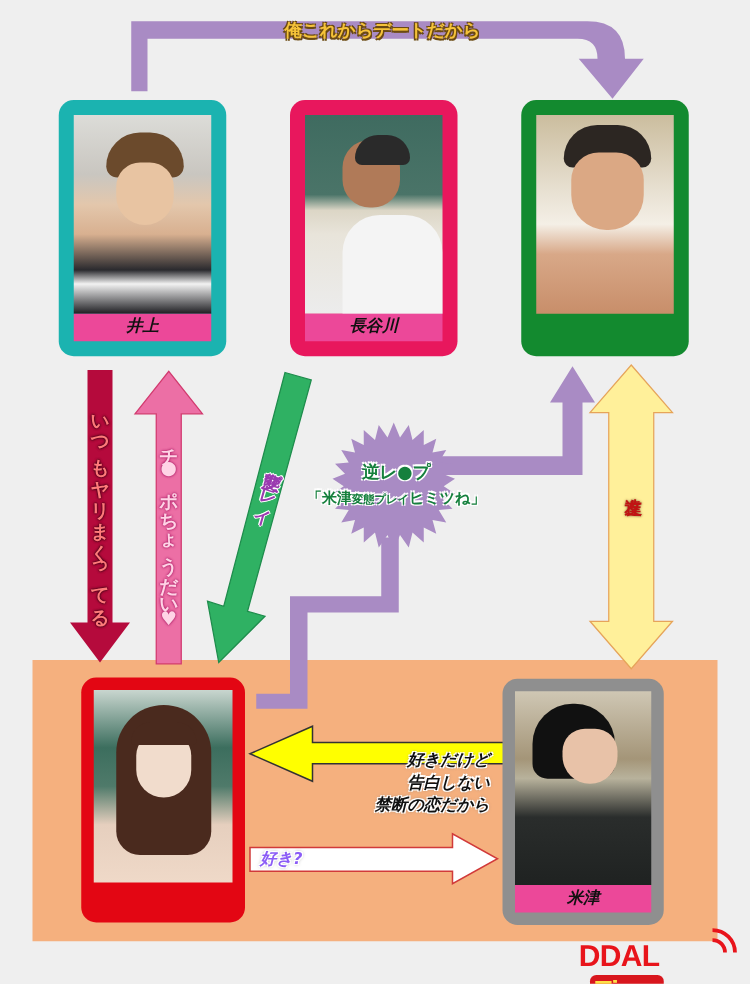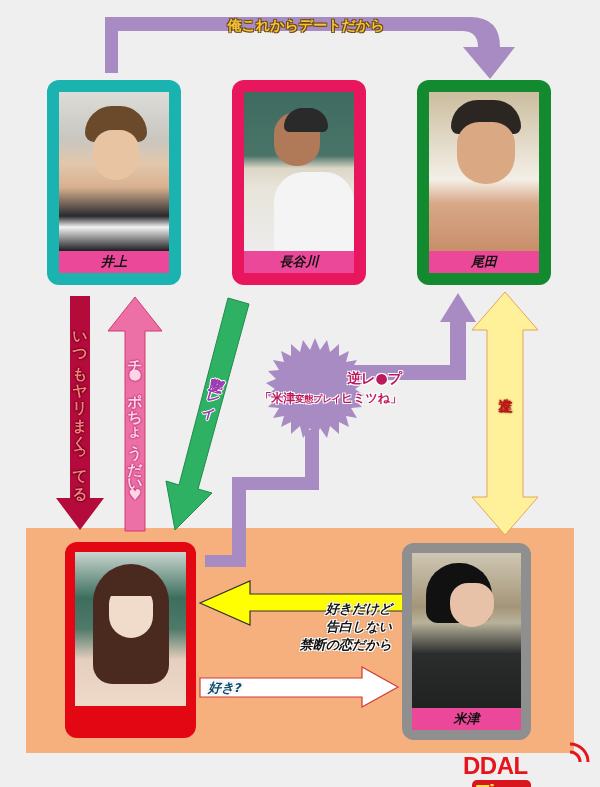--- a/index.html
+++ b/index.html
@@ -60,32 +60,31 @@
     <div style="position:absolute;left:30px;top:80px;width:80px;height:80px;border-radius:30px 30px 0 0;background:#f4f4f4;"></div>
   </div>
   <div class="name">長谷川</div>
 </div>
 
 <div class="card" style="left:417px; top:80px; width:134px; height:205px; background:#138a2f;">
   <div class="photo" style="background: linear-gradient(180deg,#cbbd9e 0%,#e9e2d4 40%,#f4efe6 55%,#d8a888 70%,#c88e6a 100%);">
     <div style="position:absolute;left:22px;top:8px;width:70px;height:34px;border-radius:30px 30px 8px 8px;background:#2c2622;"></div>
     <div style="position:absolute;left:28px;top:30px;width:58px;height:62px;border-radius:22px 22px 28px 28px;background:#dba884;"></div>
   </div>
-  <div class="name">尾田</div>
 </div>
 
 <div class="abs vtext" style="left:70px; top:322px; width:20px; font-size:15px; line-height:20px; color:#ff7a7a; text-shadow:0 0 2px #3a0010,0 0 2px #3a0010;">いつもヤリまくってる</div>
 
 <div class="abs vtext" style="left:125px; top:348px; width:20px; font-size:15px; line-height:20px; color:#ffd4e6; text-shadow:0 0 2px #b0206a,0 0 2px #b0206a;">チ●ポちょうだい♥</div>
 
 <div class="abs vtext" style="left:205px; top:366px; width:20px; font-size:14px; line-height:18px; color:#9a3bb0; transform:rotate(16deg); text-shadow:-1px 0 #fff,1px 0 #fff,0 1px #fff,0 -1px #fff;">変態プレイ</div>
 
 <div class="abs vtext" style="left:497px; top:388px; width:18px; font-size:14px; line-height:18px; color:#c01414; text-shadow:0 0 2px #8a6a3a;">友達</div>
 
-<div class="abs" style="left:232px; top:368px; width:170px; text-align:right; font-weight:bold; color:#be185d; font-size:13px; line-height:20px; text-shadow:-1px -1px 0 #fff,1px -1px 0 #fff,-1px 1px 0 #fff,1px 1px 0 #fff;">
+<div class="abs" style="left:232px; top:368px; width:170px; text-align:center; font-weight:bold; color:#15803d; font-size:13px; line-height:20px; text-shadow:-1px -1px 0 #fff,1px -1px 0 #fff,-1px 1px 0 #fff,1px 1px 0 #fff;">
   <div style="font-size:14px;">逆レ●プ</div>
   <div style="font-size:12px; white-space:nowrap;">
     <span>「</span><span>米津</span><span style="font-size:9px;">変態プレイ</span><span>ヒミツね</span><span>」</span>
   </div>
 </div>
 
 <div class="card" style="left:65px; top:542px; width:131px; height:196px; background:#e30613; padding:10px;">
   <div class="photo" style="left:10px; right:10px; top:10px; bottom:32px; background: linear-gradient(180deg,#c9d6cf 0%,#3c6e5e 30%,#4f7a6a 50%,#e6cfbe 70%,#efd9c8 100%);">
     <div style="position:absolute;left:18px;top:12px;width:76px;height:120px;border-radius:40px 40px 20px 20px;background:#4a2a1e;"></div>
     <div style="position:absolute;left:34px;top:34px;width:44px;height:52px;border-radius:20px 20px 24px 24px;background:#f1dccc;"></div>
@@ -100,21 +99,21 @@
   </div>
   <div class="name" style="left:10px; right:10px; bottom:10px;">米津</div>
 </div>
 
 <div class="abs" style="left:262px; top:576px; width:130px; text-align:right; font-weight:bold; font-style:italic; font-size:13px; line-height:18px; color:#111; text-shadow:-1px -1px 0 #fff,1px -1px 0 #fff,-1px 1px 0 #fff,1px 1px 0 #fff,0 0 3px #777;margin-top:24px;">
   <div>好きだけど</div>
   <div>告白しない</div>
   <div>禁断の恋だから</div>
 </div>
 
-<div class="abs" style="left:208px; top:678px; font-weight:bold; font-style:italic; font-size:13px; line-height:19px; color:#0c4a6e; text-shadow:-1px -1px 0 #fff,1px -1px 0 #fff,-1px 1px 0 #fff,1px 1px 0 #fff,0 0 3px #777;">好き?</div>
+<div class="abs" style="left:208px; top:678px; font-weight:bold; font-style:italic; font-size:13px; line-height:19px; color:#8b5cf6; text-shadow:-1px -1px 0 #fff,1px -1px 0 #fff,-1px 1px 0 #fff,1px 1px 0 #fff,0 0 3px #777;">好き?</div>
 
 <div class="abs" style="left:463px; top:752px; height:30px;">
   <span style="font-family:'Liberation Sans', sans-serif; font-weight:bold; font-size:24px; color:#e8141b; letter-spacing:-0.5px; vertical-align:middle;">DDAL</span>
   <span style="display:inline-block; margin-left:9px; padding:0 4px; background:#d8161d; color:#fde047; border-radius:5px; font-family:Liberation Sans, sans-serif; font-weight:bold; font-size:22px; line-height:26px; vertical-align:middle;">Time</span>
 </div>
 <svg class="abs" width="30" height="30" style="left:566px; top:738px;">
   <path d="M4 14 A10 10 0 0 1 14 24" stroke="#e8141b" stroke-width="3" fill="none"></path>
   <path d="M4 6 A18 18 0 0 1 22 24" stroke="#e8141b" stroke-width="3" fill="none"></path>
 </svg>
 

